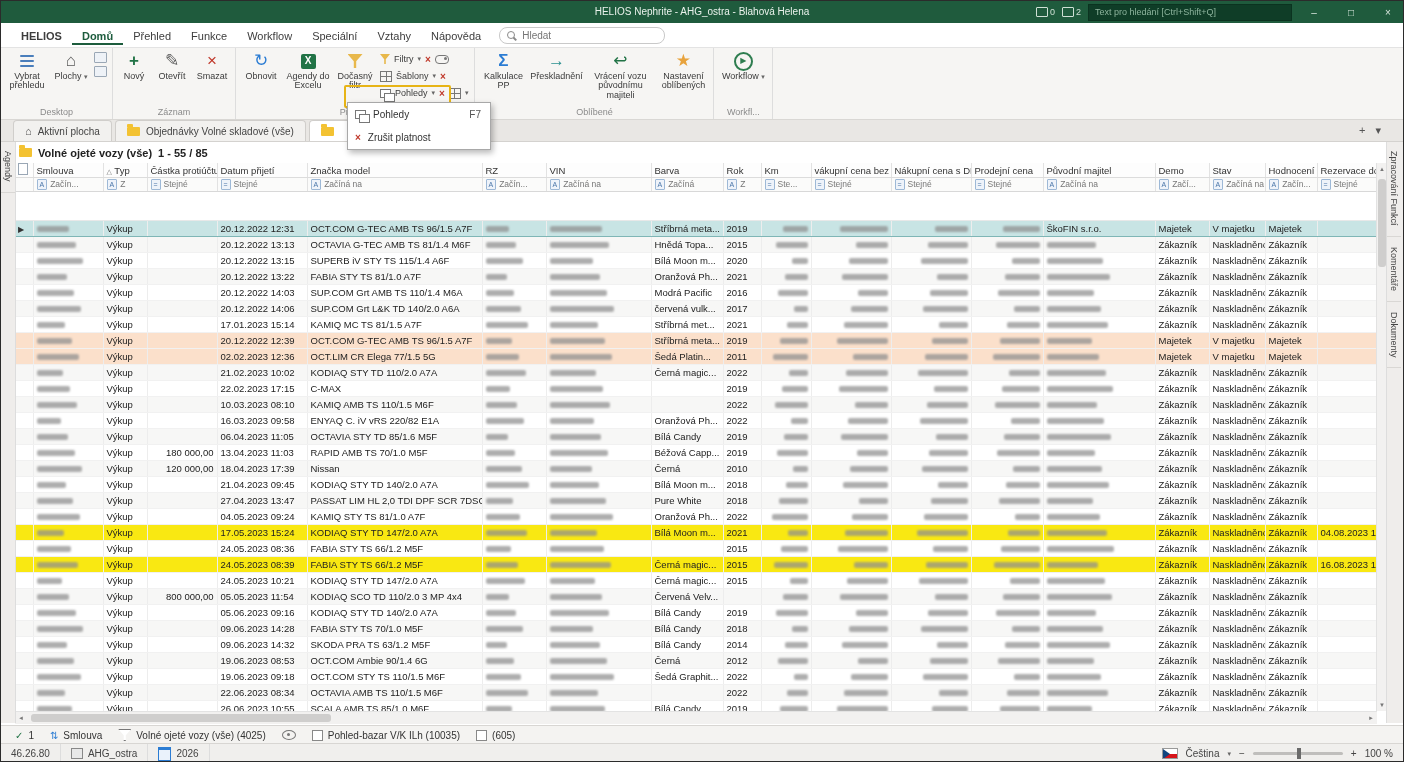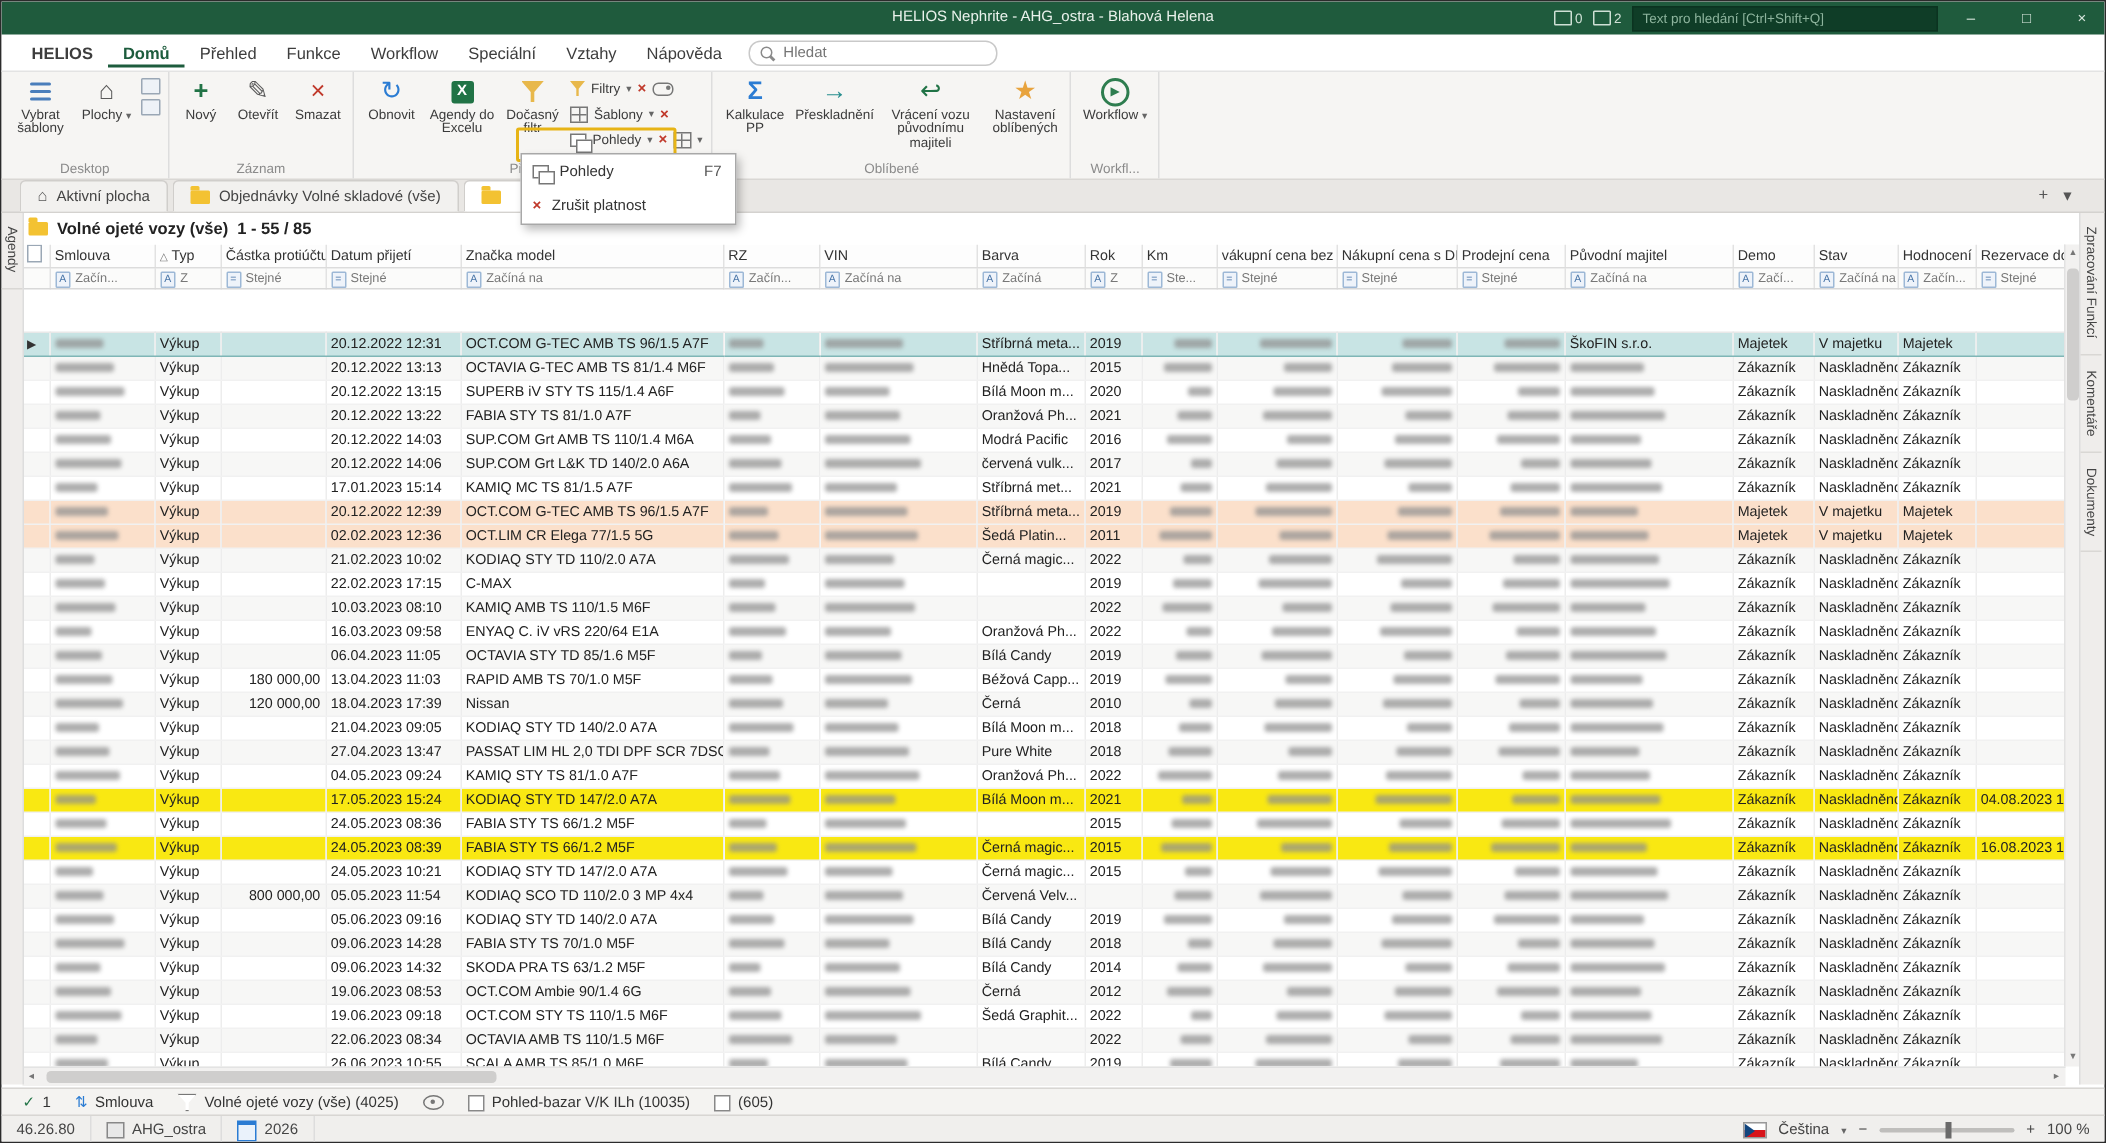--- a/index.html
+++ b/index.html
@@ -173,21 +173,21 @@
     <div class="rgroup">
       <div class="rbtns">
         <div class="rbtn" style="width:44px">
           <span class="ric">
               <span class="lic">
                 <i></i>
                 <i></i>
                 <i></i>
               </span>
             </span>
-          <span>Vybrat šablony</span>
+          <span>Vybrat přehledu</span>
         </div>
         <div class="rbtn" style="width:40px">
           <span class="ric c-gray">⌂</span>
           <span><span>Plochy</span> <span class="dd">▾</span></span>
         </div>
         <div class="mini-col">
           <span class="mini-ic"></span>
           <span class="mini-ic"></span>
         </div>
       </div>
@@ -662,21 +662,21 @@
           <td class="">Naskladněno</td>
           <td class="">Zákazník</td>
           <td class=""></td>
         </tr>
         <tr class="row ">
           <td class=""></td>
           <td class=""><span class="smudge" style="width:24px"></span></td>
           <td class="">Výkup</td>
           <td class="r"></td>
           <td class="">16.03.2023 09:58</td>
-          <td class="">ENYAQ C. iV vRS 220/64 E1A</td>
+          <td class="">ENYAQ C. iV vRS 220/82 E1A</td>
           <td class=""><span class="smudge" style="width:38px"></span></td>
           <td class=""><span class="smudge" style="width:44px"></span></td>
           <td class="">Oranžová Ph...</td>
           <td class="">2022</td>
           <td class="r"><span class="smudge" style="width:17px"></span></td>
           <td class="r"><span class="smudge" style="width:40px"></span></td>
           <td class="r"><span class="smudge" style="width:48px"></span></td>
           <td class="r"><span class="smudge" style="width:29px"></span></td>
           <td class=""><span class="smudge" style="width:57px"></span></td>
           <td class="">Zákazník</td>
@@ -745,21 +745,21 @@
           <td class="">Zákazník</td>
           <td class="">Naskladněno</td>
           <td class="">Zákazník</td>
           <td class=""></td>
         </tr>
         <tr class="row ">
           <td class=""></td>
           <td class=""><span class="smudge" style="width:29px"></span></td>
           <td class="">Výkup</td>
           <td class="r"></td>
-          <td class="">21.04.2023 09:05</td>
+          <td class="">21.04.2023 09:45</td>
           <td class="">KODIAQ STY TD 140/2.0 A7A</td>
           <td class=""><span class="smudge" style="width:43px"></span></td>
           <td class=""><span class="smudge" style="width:49px"></span></td>
           <td class="">Bílá Moon m...</td>
           <td class="">2018</td>
           <td class="r"><span class="smudge" style="width:22px"></span></td>
           <td class="r"><span class="smudge" style="width:45px"></span></td>
           <td class="r"><span class="smudge" style="width:30px"></span></td>
           <td class="r"><span class="smudge" style="width:34px"></span></td>
           <td class=""><span class="smudge" style="width:62px"></span></td>

